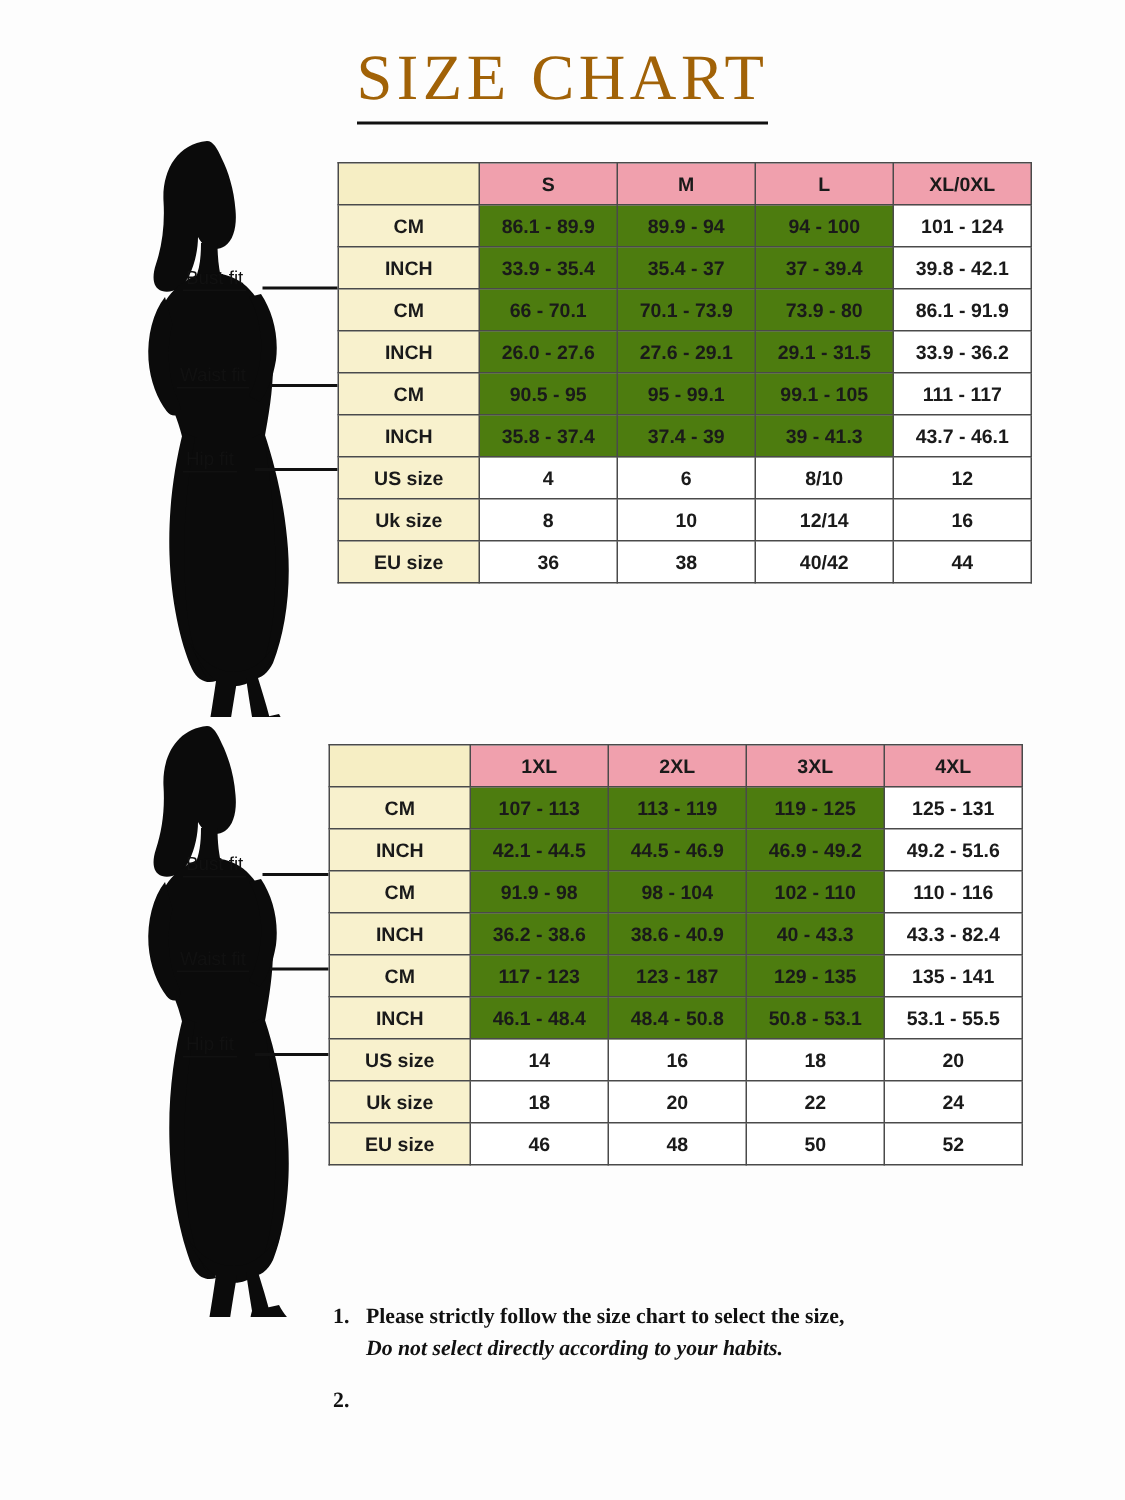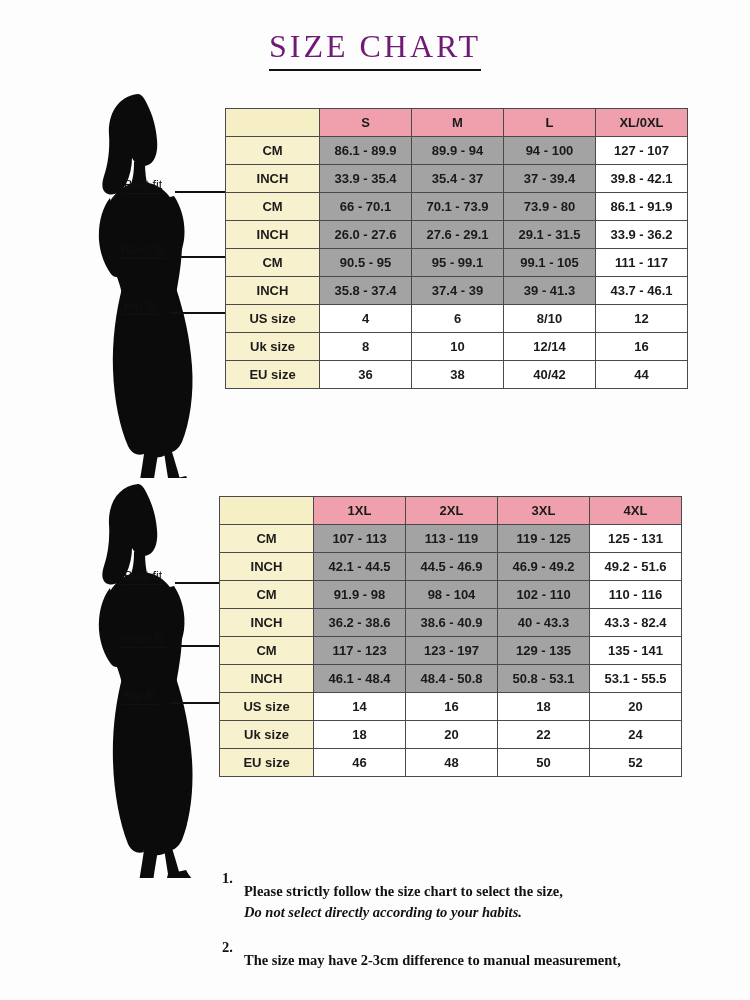--- a/index.html
+++ b/index.html
@@ -25,24 +25,24 @@
   
   .title-wrap {
     position: absolute;
     top: 28px;
     left: 0;
     width: 750px;
     text-align: center;
   }
   .title {
     font-family: "Liberation Serif", serif;
-    font-size: 32px;
+    font-size: 43px;
     letter-spacing: 3px;
     font-weight: 400;
-    color: #701a75;
+    color: #a16207;
     display: inline-block;
     padding-bottom: 4px;
     border-bottom: 2px solid #111;
   }
 
   
   .chart-block {
     position: absolute;
   }
   #block1 { top: 108px; left: 225px; }
@@ -65,21 +65,21 @@
     color: #1a1a1a;
     padding: 2px 1px;
     white-space: nowrap;
   }
   col.c-label { width: 94px; }
   col.c-val  { width: 92px; }
 
   .hdr-label { background: #f6eec4; }
   .hdr-size  { background: #f0a0ad; font-size: 16px; }
   .lbl-cell  { background: #f8f1cd; font-size: 12px; }
-  .val-pink  { background: #a3a3a3; font-weight: 700; font-size: 12.5px; }
+  .val-pink  { background: #4d7c0f; font-weight: 700; font-size: 12.5px; }
   .val-white { background: #ffffff; font-weight: 700; font-size: 13px; }
   .lbl-white { background: #f8f1cd; font-size: 12px; }
 
   
   .figure {
     position: absolute;
   }
   #fig1 { top: 88px; left: 78px; }
   #fig2 { top: 478px; left: 78px; }
 
@@ -131,21 +131,21 @@
   }
   .note {
     display: flex;
     margin-bottom: 14px;
   }
   .note-num {
     width: 22px;
     flex: 0 0 22px;
     text-align: left;
   }
-  .note-body { flex: 1; margin-top: 13px; }
+  .note-body { flex: 1; }
   .note-line2 { display: block; font-style: italic; }
 </style>
 </head>
 <body>
 
 <div class="page">
 
   <div class="title-wrap">
     <div class="title">SIZE CHART</div>
   </div>
@@ -212,21 +212,21 @@
           <th class="hdr-size">L</th>
           <th class="hdr-size">XL/0XL</th>
         </tr>
       </thead>
       <tbody>
         <tr>
           <td class="lbl-cell">CM</td>
           <td class="val-pink">86.1 - 89.9</td>
           <td class="val-pink">89.9 - 94</td>
           <td class="val-pink">94 - 100</td>
-          <td class="val-white">127 - 107</td>
+          <td class="val-white">101 - 124</td>
         </tr>
         <tr>
           <td class="lbl-cell">INCH</td>
           <td class="val-pink">33.9 - 35.4</td>
           <td class="val-pink">35.4 - 37</td>
           <td class="val-pink">37 - 39.4</td>
           <td class="val-white">39.8 - 42.1</td>
         </tr>
         <tr>
           <td class="lbl-cell">CM</td>
@@ -360,21 +360,21 @@
         <tr>
           <td class="lbl-cell">INCH</td>
           <td class="val-pink">36.2 - 38.6</td>
           <td class="val-pink">38.6 - 40.9</td>
           <td class="val-pink">40 - 43.3</td>
           <td class="val-white">43.3 - 82.4</td>
         </tr>
         <tr>
           <td class="lbl-cell">CM</td>
           <td class="val-pink">117 - 123</td>
-          <td class="val-pink">123 - 197</td>
+          <td class="val-pink">123 - 187</td>
           <td class="val-pink">129 - 135</td>
           <td class="val-white">135 - 141</td>
         </tr>
         <tr>
           <td class="lbl-cell">INCH</td>
           <td class="val-pink">46.1 - 48.4</td>
           <td class="val-pink">48.4 - 50.8</td>
           <td class="val-pink">50.8 - 53.1</td>
           <td class="val-white">53.1 - 55.5</td>
         </tr>
@@ -407,18 +407,17 @@
     <div class="note">
       <div class="note-num">1.</div>
       <div class="note-body">
         <span>Please strictly follow the size chart to select the size,</span>
         <span class="note-line2">Do not select directly according to your habits.</span>
       </div>
     </div>
     <div class="note">
       <div class="note-num">2.</div>
       <div class="note-body">
-        <span>The size may have 2-3cm difference  to manual measurement,</span>
       </div>
     </div>
   </div>
 
 </div>
 
 </body></html>

